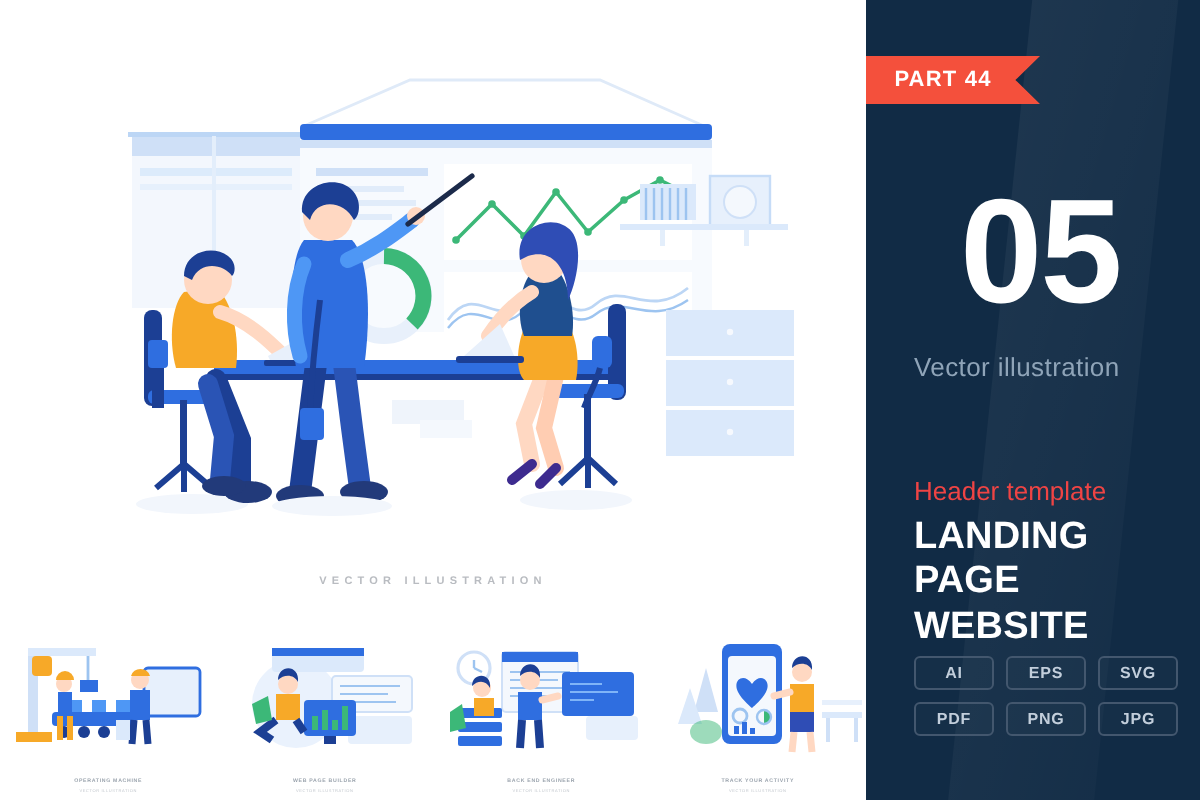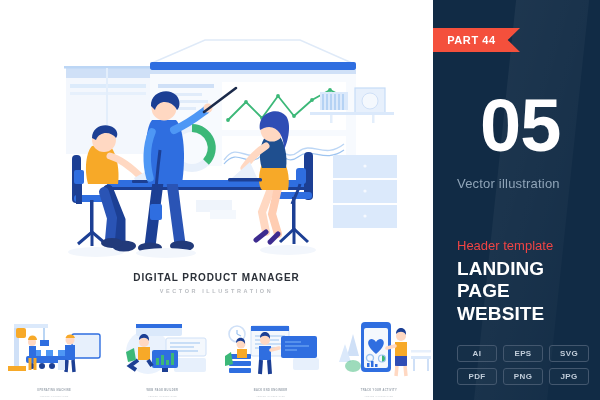--- a/index.html
+++ b/index.html
@@ -54,21 +54,21 @@
     position:absolute;left:24px;top:238px;z-index:3;
     color:#ef4444;font-size:13px;
   }
   .lp-title{
     position:absolute;left:24px;top:258px;z-index:3;
     color:#ffffff;font-size:19px;font-weight:bold;line-height:1.18;
     letter-spacing:.1px;width:145px;
   }
 
   .badges{
-    position:absolute;left:24px;top:345px;z-index:3;
+    position:absolute;left:24px;top:328px;z-index:3;
     display:flex;flex-wrap:wrap;gap:6px;width:134px;
   }
   .badge{
     width:38px;height:15px;border:1px solid #43576e;border-radius:3px;
     display:flex;align-items:center;justify-content:center;
     color:#c2cedb;font-size:8px;font-weight:bold;letter-spacing:.4px;
     background:rgba(255,255,255,.02);
   }
 
   
@@ -256,21 +256,20 @@
         <path d="M260 130 C257 112 278 106 286 116 C292 124 288 142 284 150 C284 134 276 124 264 128 Z" fill="#2f4db5"></path>
 
         <path d="M232 178 L250 162 L258 180 L234 180 Z" fill="#e8f0fb"></path>
         <rect x="228" y="178" width="34" height="3.5" rx="1.5" fill="#1c3f94"></rect>
 
         <rect x="296" y="168" width="10" height="16" rx="3" fill="#2f6ee0"></rect>
         <path d="M300 184 C298 192 294 198 292 204" stroke="#1c3f94" stroke-width="3" fill="none"></path>
       </g>
     </svg>
 
-    <div class="hero-title">DIGITAL PRODUCT MANAGER</div>
     <div class="hero-sub">VECTOR ILLUSTRATION</div>
   </div>
 
   <div class="thumbs">
 
     <div class="thumb">
       <svg width="108" height="70" viewBox="0 0 108 70">
 
         <rect x="14" y="16" width="5" height="40" fill="#cfe0f7"></rect>
         <rect x="8" y="54" width="18" height="5" fill="#f7a928"></rect>

